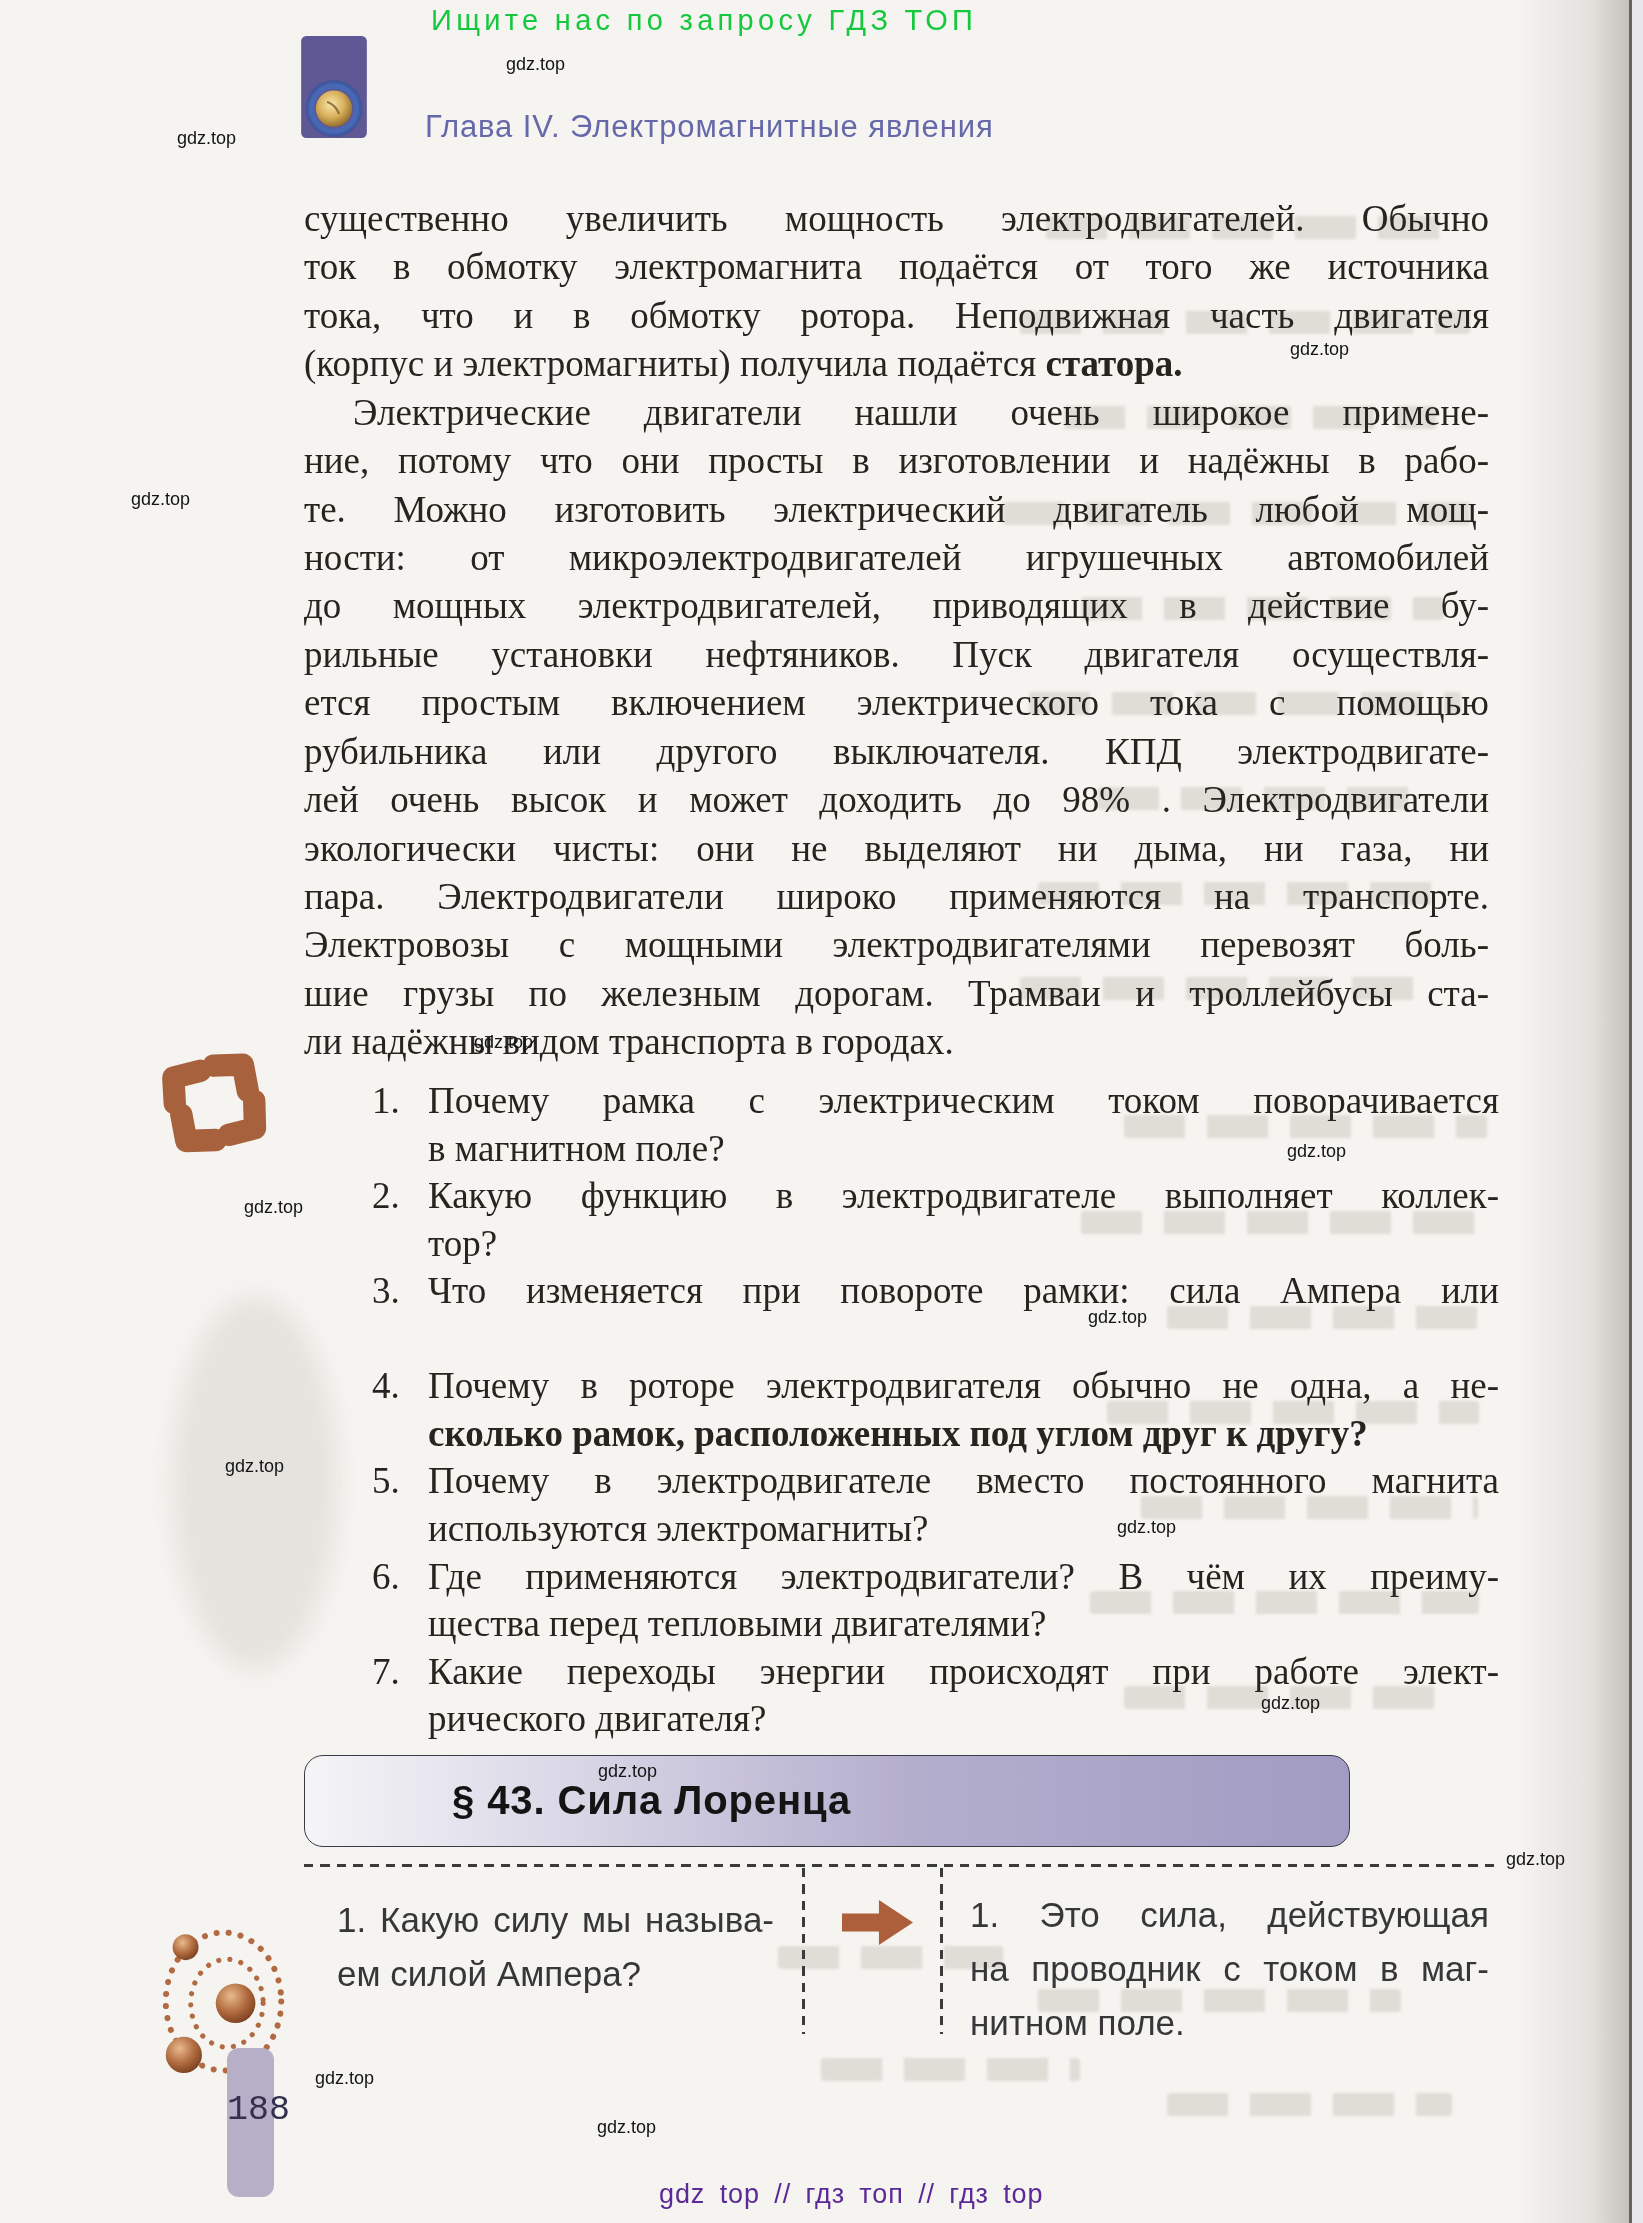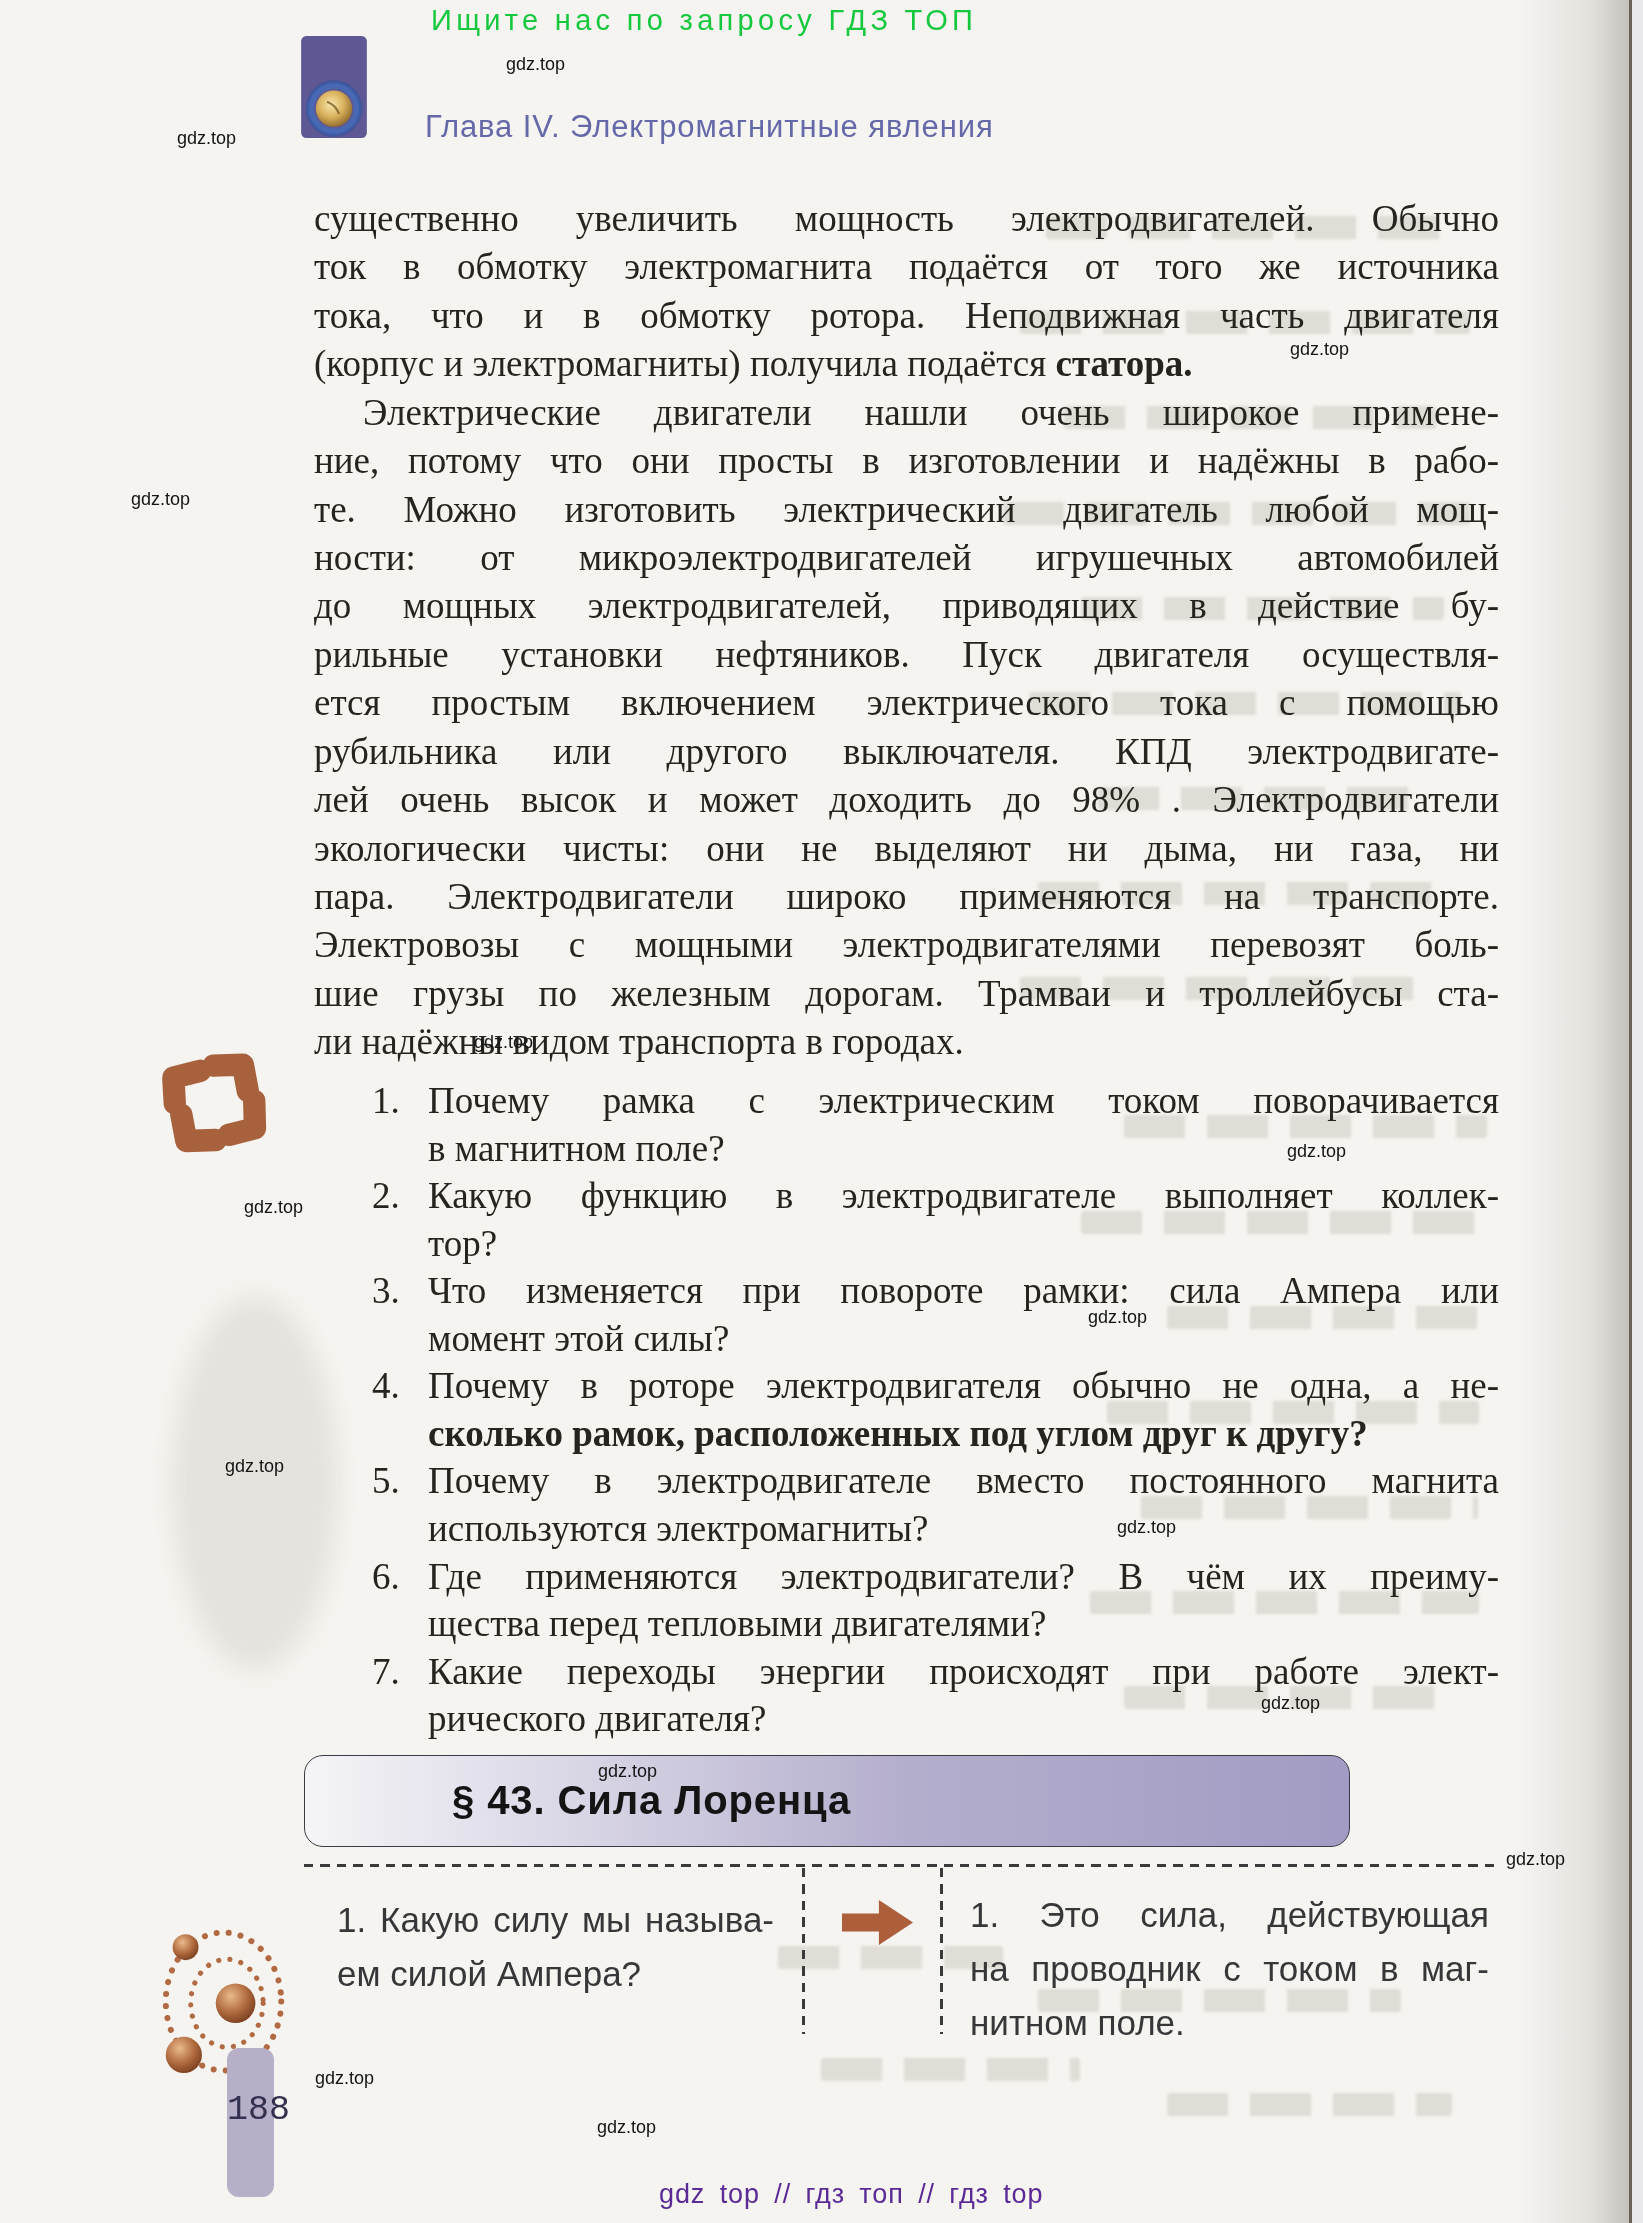--- a/index.html
+++ b/index.html
@@ -12,21 +12,21 @@
       background:linear-gradient(90deg,rgba(175,170,164,0) 0%,rgba(168,162,156,.22) 65%,rgba(118,112,104,.38) 100%);}
   .edge-line{position:absolute;top:0;bottom:0;right:12px;width:2.6px;background:#6a6259;}
   .edge-outer{position:absolute;top:0;bottom:0;right:0;width:12px;background:#e8e7eb;}
 
   .green-banner{position:absolute;left:431px;top:3.5px;font-size:29px;font-weight:500;
       letter-spacing:4.3px;white-space:nowrap;}
   .chapter-header{position:absolute;left:425px;top:109px;font-size:31px;font-weight:500;
       letter-spacing:0.9px;white-space:nowrap;}
 
   
-  #body-lines{position:absolute;left:314px;top:195px;width:1185px;height:882px;
+  #body-lines{position:absolute;left:304px;top:195px;width:1185px;height:882px;
       font-family:"Liberation Serif",serif;font-size:37px;color:#26241f;}
   .bline{position:absolute;left:0;width:1185px;height:48px;line-height:48px;}
   .bline.just{text-align:justify;text-align-last:justify;}
   .bline.ind{text-indent:49px;}
   .bline b{font-weight:bold;}
 
   
   #questions{position:absolute;left:372px;top:1077px;width:1127px;height:683px;
       font-family:"Liberation Serif",serif;font-size:37px;color:#26241f;}
   .qline{position:absolute;left:0;width:1127px;height:48px;line-height:48px;}
@@ -154,21 +154,20 @@
       <path d="M66 106 L32 103 L30 72"></path>
     </g>
   </svg>
 
   <div id="questions">
       <div class="qline first" style="top: 0px;"><span class="qnum">1.</span><span>Почему рамка с электрическим током поворачивается</span></div>
       <div class="qline cont" style="top: 48px;"><span>в магнитном поле?</span></div>
       <div class="qline first" style="top: 95px;"><span class="qnum">2.</span><span>Какую функцию в электродвигателе выполняет коллек-</span></div>
       <div class="qline cont" style="top: 143px;"><span>тор?</span></div>
       <div class="qline first" style="top: 190px;"><span class="qnum">3.</span><span>Что изменяется при повороте рамки: сила Ампера или</span></div>
-      <div class="qline cont" style="top: 238px;"><span>момент этой силы?</span></div>
       <div class="qline first" style="top: 285px;"><span class="qnum">4.</span><span>Почему в роторе электродвигателя обычно не одна, а не-</span></div>
       <div class="qline cont" style="top: 333px; font-weight: bold;"><span>сколько рамок, расположенных под углом друг к другу?</span></div>
       <div class="qline first" style="top: 380px;"><span class="qnum">5.</span><span>Почему в электродвигателе вместо постоянного магнита</span></div>
       <div class="qline cont" style="top: 428px;"><span>используются электромагниты?</span></div>
       <div class="qline first" style="top: 476px;"><span class="qnum">6.</span><span>Где применяются электродвигатели? В чём их преиму-</span></div>
       <div class="qline cont" style="top: 523px;"><span>щества перед тепловыми двигателями?</span></div>
       <div class="qline first" style="top: 571px;"><span class="qnum">7.</span><span>Какие переходы энергии происходят при работе элект-</span></div>
       <div class="qline cont" style="top: 618px;"><span>рического двигателя?</span></div>
     </div>
 

